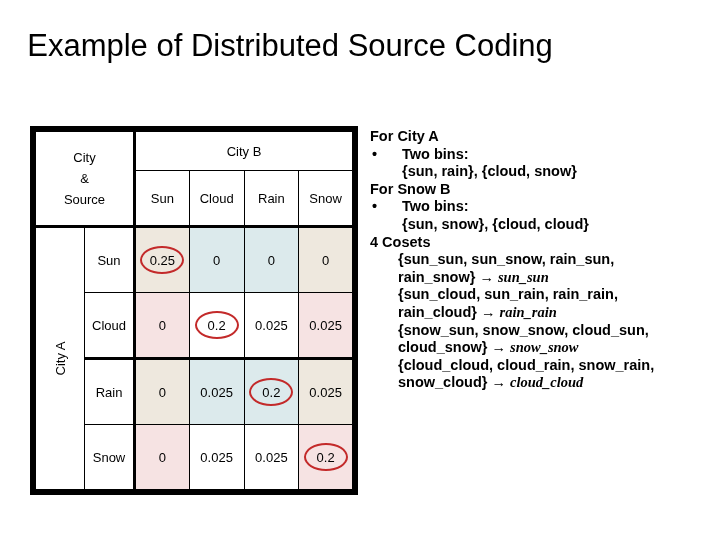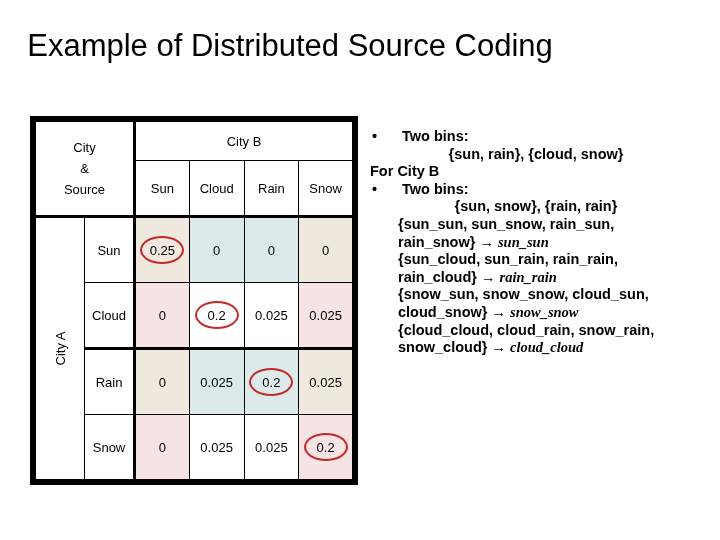--- a/index.html
+++ b/index.html
@@ -27,21 +27,21 @@
     line-height: 39px;
     font-weight: normal;
     letter-spacing: 0px;
     color: #000000;
   }
 
   
   #prob-table {
     position: absolute;
     left: 33px;
-    top: 119px;
+    top: 129px;
     width: 322px;
     height: 356px;
     border-collapse: collapse;
     table-layout: fixed;
     background: #5eead4;
   }
   #prob-table td {
     border: 1px solid #000000;
     text-align: center;
     vertical-align: middle;
@@ -151,21 +151,21 @@
   .note-head { }
   .note-bullet {
     position: relative;
     padding-left: 32px;
   }
   .note-bullet .dot {
     position: absolute;
     left: 2px;
     top: 0px;
   }
-  .note-indent { padding-left: 32px; text-align: center; }
+  .note-indent { padding-left: 32px; }
   .ital { font-style: italic; font-family: Liberation Serif, serif; }
   .coset { padding-left: 28px; }
 </style>
 </head>
 <body>
 
 <div id="slide-title">Example of Distributed Source Coding</div>
 
 <table id="prob-table">
   <tbody>
@@ -254,35 +254,37 @@
       <td class="cell bg-pink edge-bottom edge-right">
         <span class="ellipse"></span>
         <span class="val">0.2</span>
       </td>
     </tr>
   </tbody>
 </table>
 
 <div id="notes">
 
+  <div class="note-line note-head">For City A</div>
 
   <div class="note-line note-bullet">
     <span class="dot">•</span>
     <span>Two bins:</span>
   </div>
   <div class="note-line note-indent">{sun, rain}, {cloud, snow}</div>
 
-  <div class="note-line note-head">For City B</div>
+  <div class="note-line note-head">For Snow B</div>
 
   <div class="note-line note-bullet">
     <span class="dot">•</span>
     <span>Two bins:</span>
   </div>
-  <div class="note-line note-indent">{sun, snow}, {rain, rain}</div>
-
+  <div class="note-line note-indent">{sun, snow}, {cloud, cloud}</div>
+
+  <div class="note-line note-head">4 Cosets</div>
 
   <div class="note-line coset">
     <span>{sun_sun, sun_snow, rain_sun, rain_snow}</span>
     <span>→</span>
     <span class="ital">sun_sun</span>
   </div>
 
   <div class="note-line coset">
     <span>{sun_cloud, sun_rain, rain_rain, rain_cloud}</span>
     <span>→</span>

